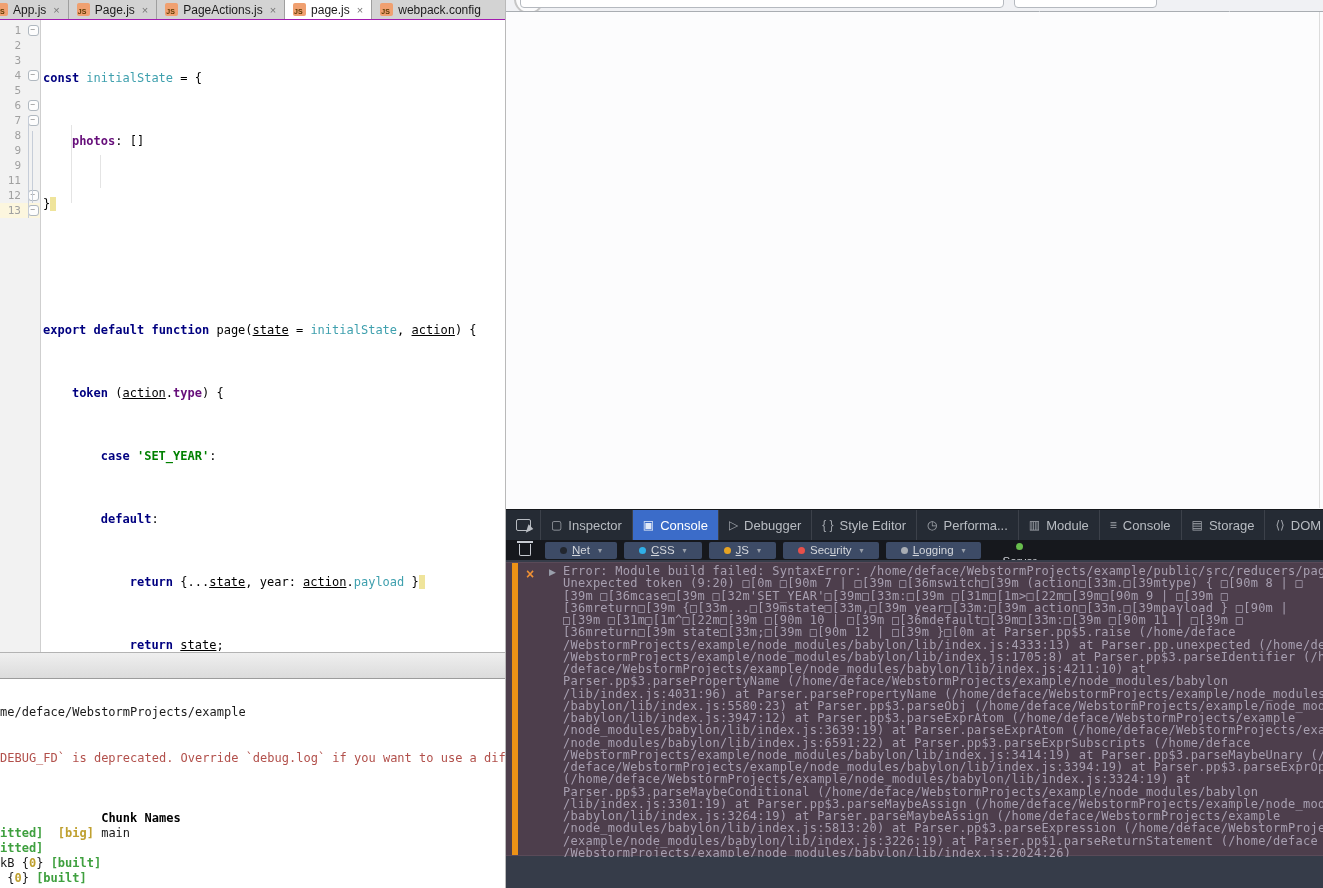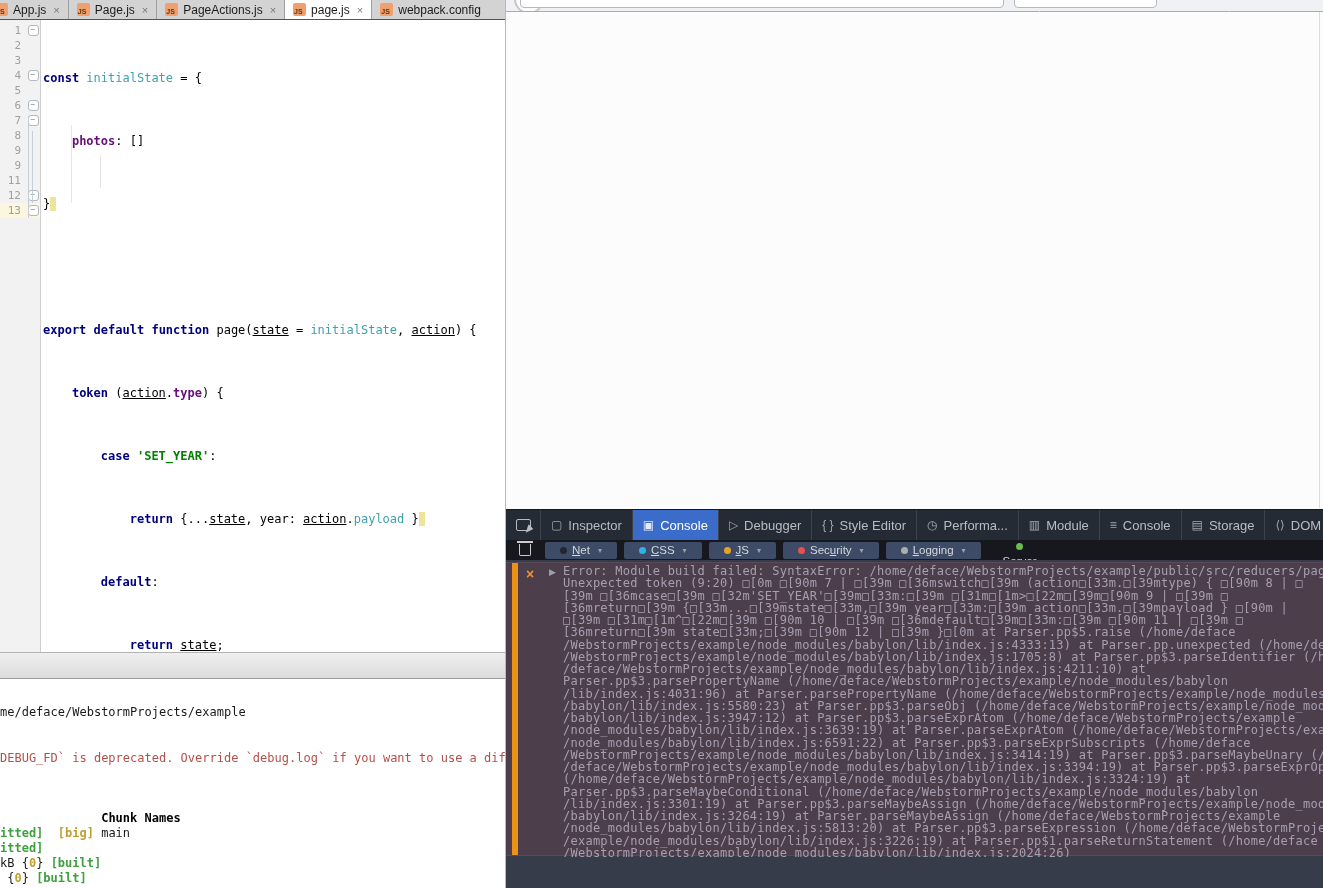--- a/index.html
+++ b/index.html
@@ -187,22 +187,22 @@
       <div class="codecol" id="code">
         <div class="iguide" style="left:30px;top:105px;height:78px;"></div>
         <div class="iguide" style="left:59px;top:135px;height:33px;"></div>
       <div class="crow"><span class="tok kw">const</span><span class="tok p"> </span><span class="tok def">initialState</span><span class="tok p"> = {</span></div>
           <div class="crow"><span class="tok p">    </span><span class="tok prop">photos</span><span class="tok p">: []</span></div>
           <div class="crow"><span class="tok p">}</span><span class="mark"></span></div>
           <div class="crow"></div>
           <div class="crow"><span class="tok kw">export</span><span class="tok p"> </span><span class="tok kw">default</span><span class="tok p"> </span><span class="tok kw">function</span><span class="tok p"> page(</span><span class="tok param">state</span><span class="tok p"> = </span><span class="tok def">initialState</span><span class="tok p">, </span><span class="tok param">action</span><span class="tok p">) {</span></div>
           <div class="crow"><span class="tok p">    </span><span class="tok kw">token</span><span class="tok p"> (</span><span class="tok param">action</span><span class="tok p">.</span><span class="tok prop">type</span><span class="tok p">) {</span></div>
           <div class="crow"><span class="tok p">        </span><span class="tok kw">case</span><span class="tok p"> </span><span class="tok str">'SET_YEAR'</span><span class="tok p">:</span></div>
+          <div class="crow"><span class="tok p">        </span><span class="tok kw">default</span><span class="tok p">:</span></div>
           <div class="crow"><span class="tok p">            </span><span class="tok kw">return</span><span class="tok p"> {...</span><span class="tok param">state</span><span class="tok p">, year: </span><span class="tok param">action</span><span class="tok p">.</span><span class="tok def">payload</span><span class="tok p"> }</span><span class="mark"></span></div>
-          <div class="crow"><span class="tok p">        </span><span class="tok kw">default</span><span class="tok p">:</span></div>
           <div class="crow"><span class="tok p">            </span><span class="tok kw">return</span><span class="tok p"> </span><span class="tok param">state</span><span class="tok p">;</span></div>
           <div class="crow"><span class="tok p">    }</span></div>
           <div class="crow caret"><span class="tok p">}</span></div>
         </div>
     </div>
 
     <div class="strip"></div>
 
     <div class="terminal">
       <div id="termlines">

